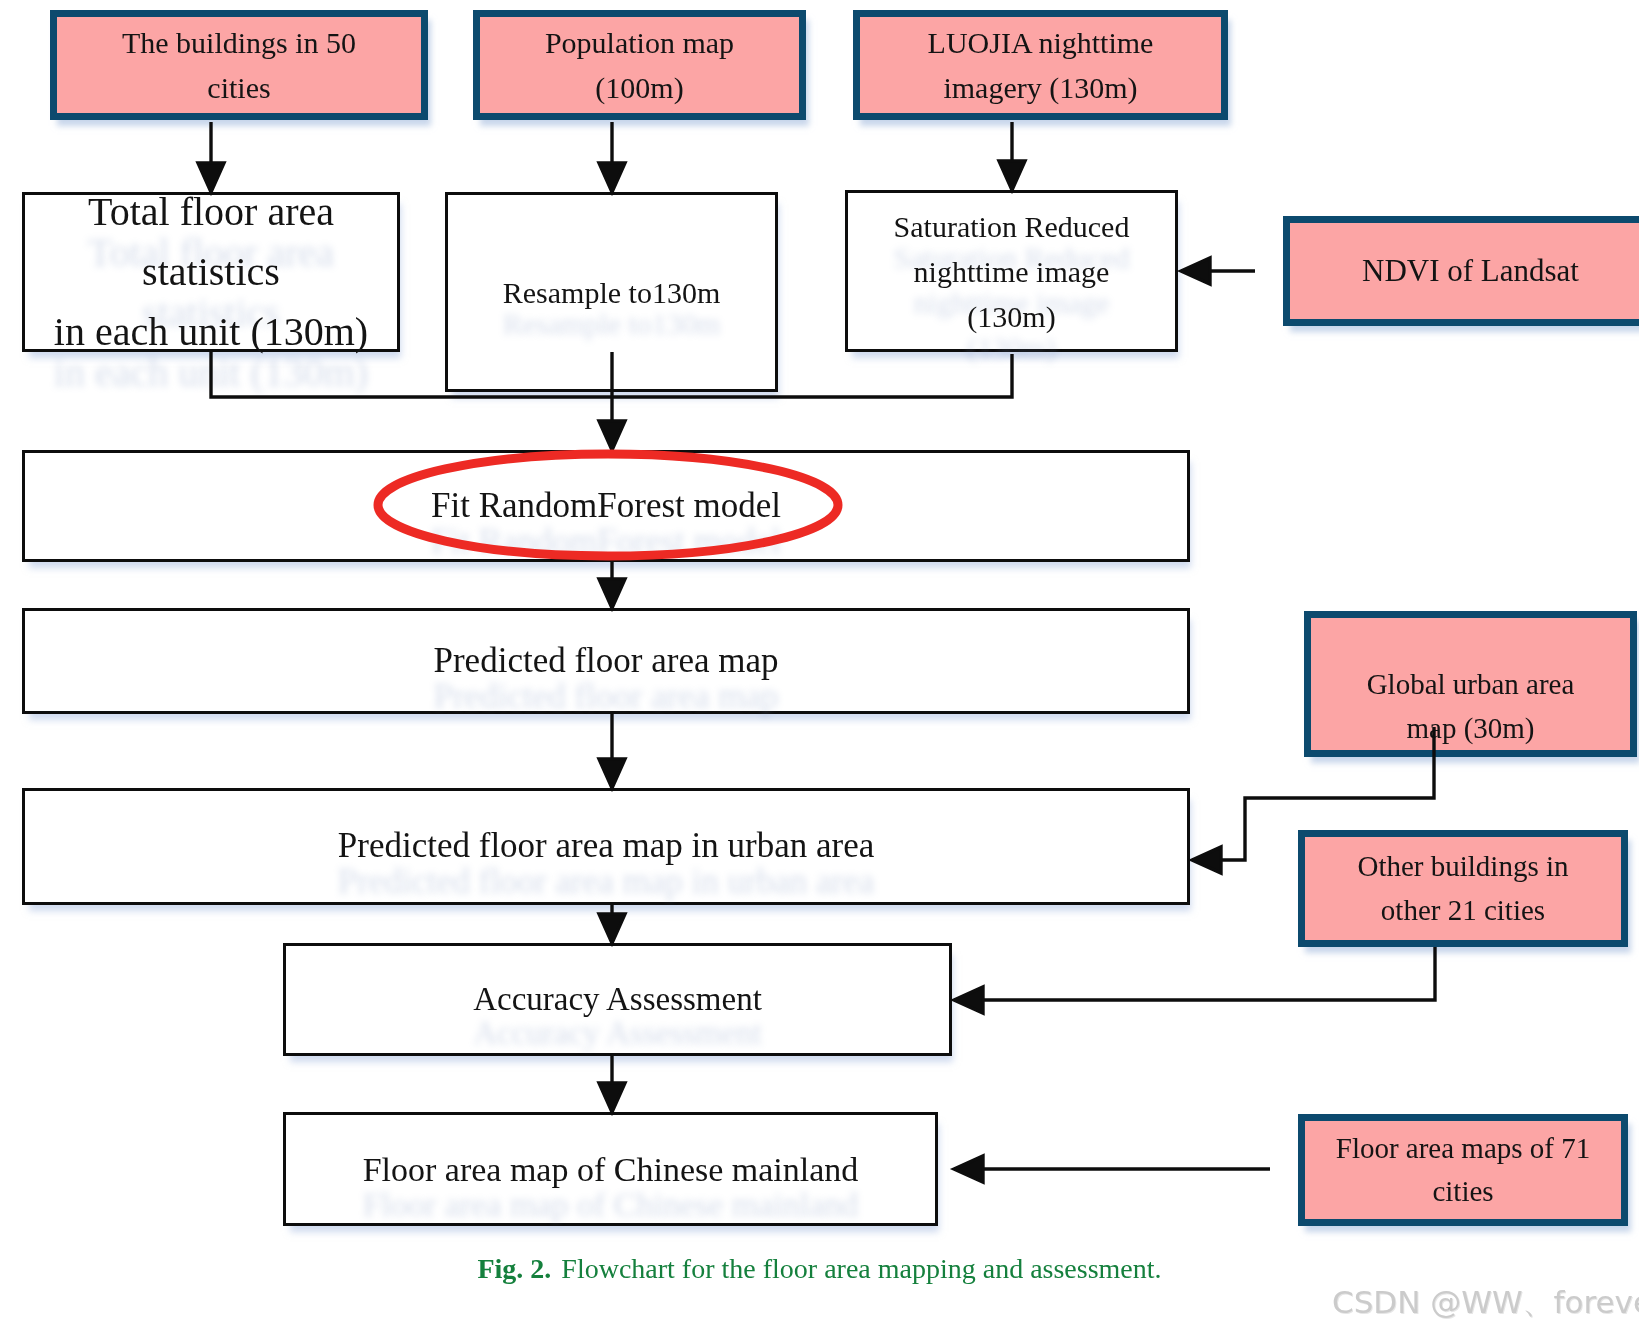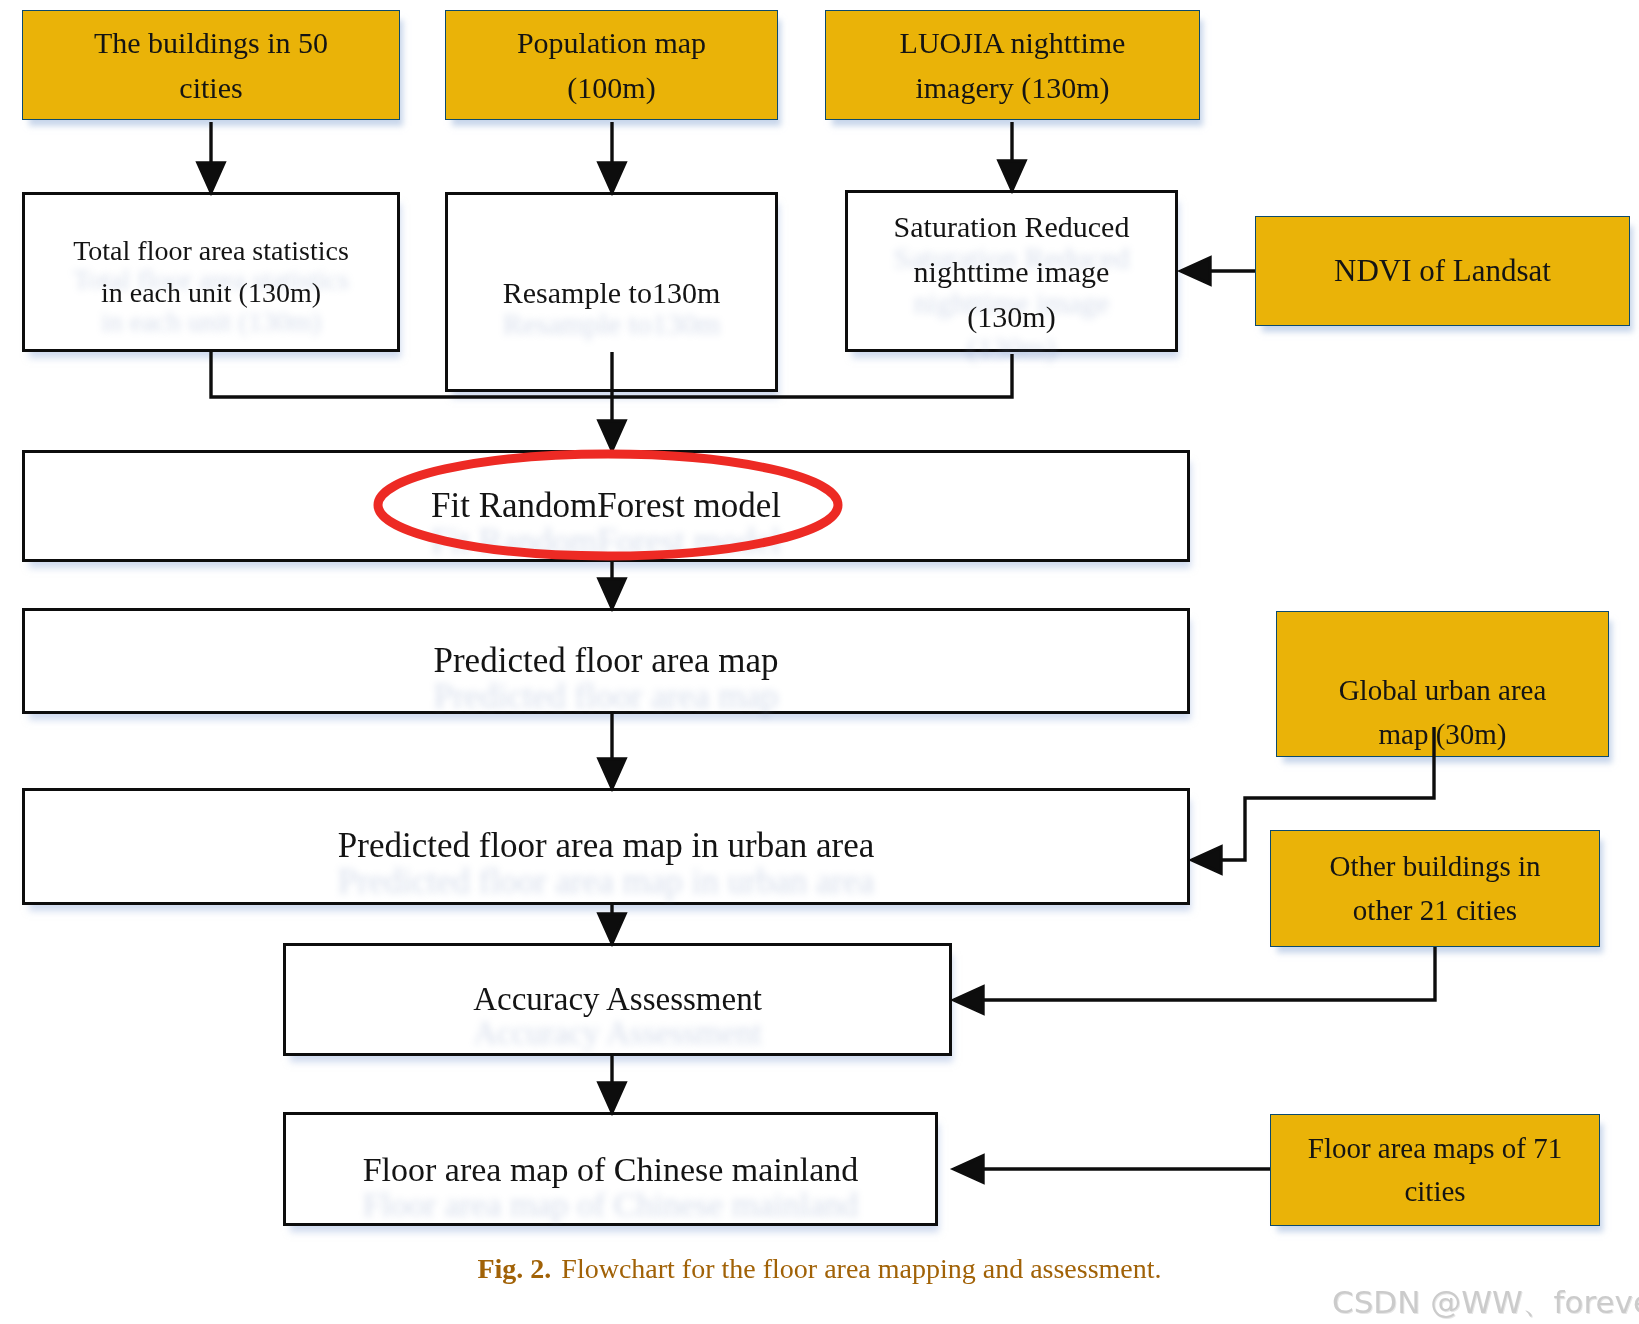--- a/index.html
+++ b/index.html
@@ -13,51 +13,52 @@
   .node{
     position:absolute;box-sizing:border-box;
     display:flex;align-items:center;justify-content:center;
     text-align:center;z-index:1;
   }
   .node.white{
     background:#ffffff;border:3px solid #0d0d0d;
     box-shadow:4px 9px 7px -3px rgba(170,190,225,.55);
   }
   .node.blue{
-    background:#eab308;border:1px solid #0c4a6e;
+    background:#fca5a5;border:7px solid #0c4a6e;
     box-shadow:5px 8px 6px -2px rgba(164,186,222,.6);
+    margin-left:28px;
   }
   .node-label{
     white-space:pre-line;line-height:1.5;
     color:#141414;
   }
   .white .node-label{ text-shadow:0 1.02em 7px rgba(128,148,192,.32); }
   
   #n-b1{left:22px;top:10px;width:378px;height:110px;font-size:30px;}
   #n-b2{left:445px;top:10px;width:333px;height:110px;font-size:30px;}
   #n-b3{left:825px;top:10px;width:375px;height:110px;font-size:30px;}
-  #n-w1{left:22px;top:192px;width:378px;height:160px;font-size:28px;}
+  #n-w1{left:22px;top:192px;width:378px;height:160px;font-size:40px;}
   #n-w2{left:445px;top:192px;width:333px;height:200px;font-size:30px;}
   #n-w3{left:845px;top:190px;width:333px;height:162px;font-size:30px;}
   #n-ndvi{left:1255px;top:216px;width:375px;height:110px;font-size:31px;}
   #n-fit{left:22px;top:450px;width:1168px;height:112px;font-size:35px;}
   #n-pred{left:22px;top:608px;width:1168px;height:106px;font-size:35px;}
   #n-urban{left:22px;top:788px;width:1168px;height:117px;font-size:35px;}
   #n-global{left:1276px;top:611px;width:333px;height:146px;font-size:29px;align-items:flex-end;}
   #n-other{left:1270px;top:830px;width:330px;height:117px;font-size:29px;}
   #n-acc{left:283px;top:943px;width:669px;height:113px;font-size:33px;}
   #n-main{left:283px;top:1112px;width:655px;height:114px;font-size:34px;}
   #n-c71{left:1270px;top:1114px;width:330px;height:112px;font-size:29px;}
 
   svg.overlay{
     position:absolute;left:0;top:0;z-index:2;pointer-events:none;
   }
   .caption{
     position:absolute;left:0;top:1246px;width:1639px;height:46px;
-    text-align:center;font-size:28px;line-height:46px;color:#a16207;
+    text-align:center;font-size:28px;line-height:46px;color:#15803d;
   }
   .caption .fig-label{font-weight:bold;font-family:"Liberation Serif","DejaVu Serif",serif;}
   .caption .fig-text{margin-left:10px;}
   .watermark{
     position:absolute;left:1332px;top:1282px;width:420px;
     font-family:"DejaVu Sans","Liberation Sans",sans-serif;
     font-size:31px;color:#cbcbcb;white-space:nowrap;
     text-shadow:1px 1px 0 #e6e6e6;
   }
 </style>

